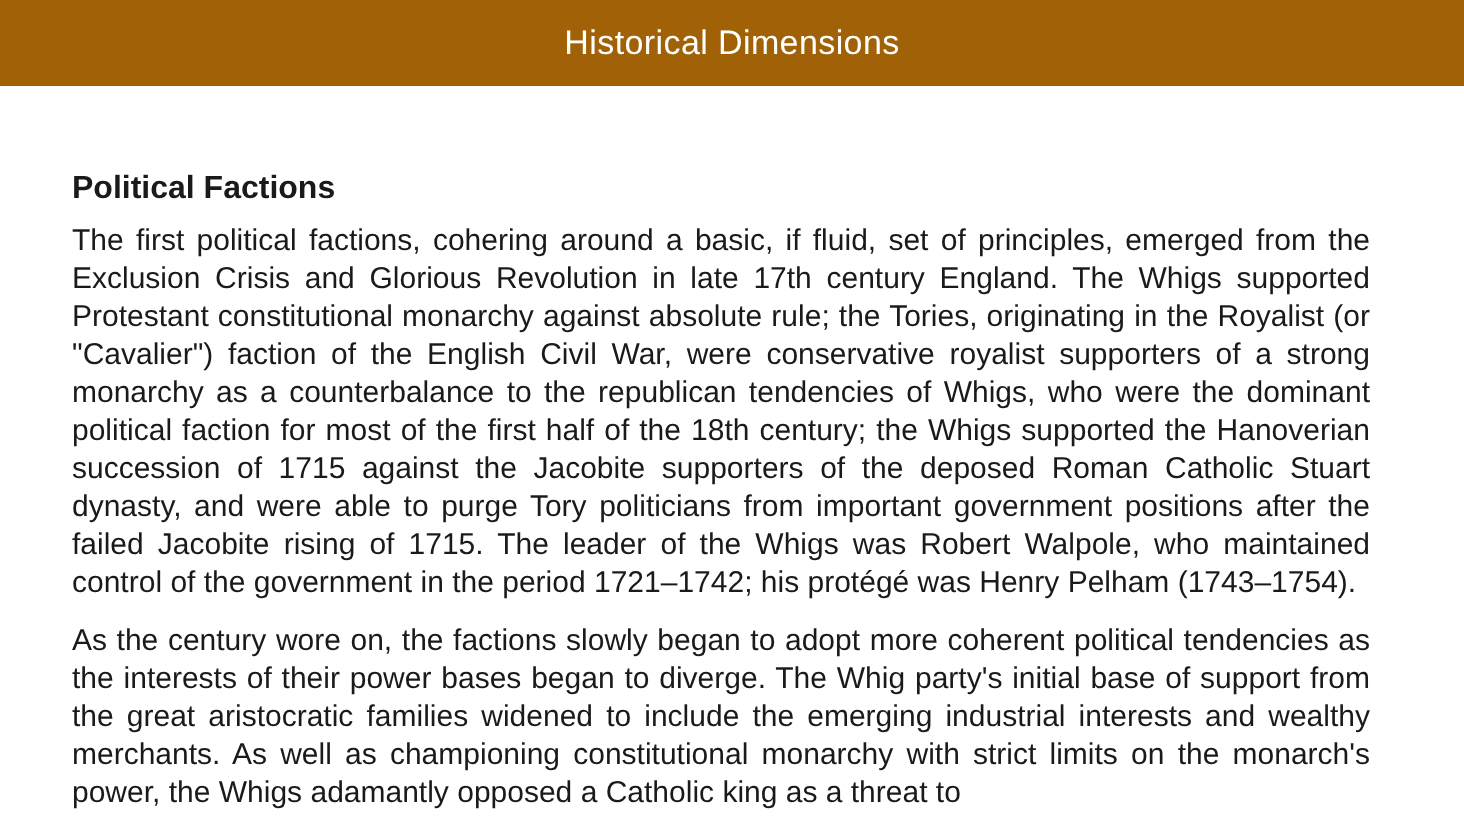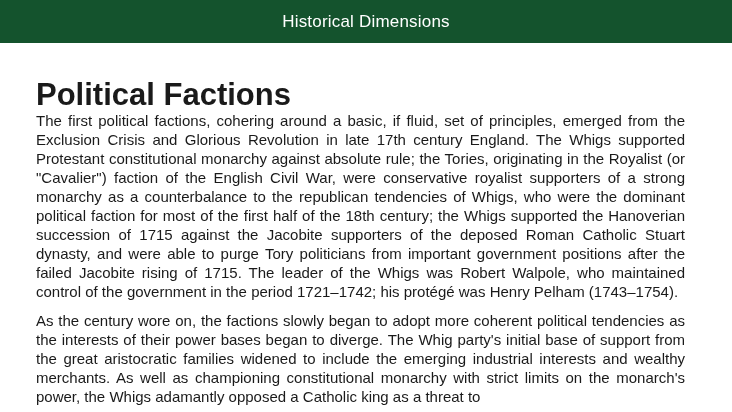--- a/index.html
+++ b/index.html
@@ -21,38 +21,38 @@
   .app-header .title {
     color: #ffffff;
     font-size: 17px;
     font-weight: 400;
     letter-spacing: 0.2px;
   }
   .content {
     padding: 39px 35px 0 36px;
   }
   .article-title {
-    font-size: 31px;
+    font-size: 16px;
     line-height: 26px;
     font-weight: 700;
     color: #1a1a1a;
     margin: 0 0 3px 0;
   }
   .content p {
     font-size: 15px;
     line-height: 19px;
     color: #1a1a1a;
     text-align: justify;
     margin: 0 12px 10px 0;
   }
 </style>
 </head>
 <body>
 
-<header class="app-header" style="background: #14532d; align-items: center;">
+<header class="app-header" style="background: #a16207; align-items: center;">
   <span class="title" style="color: rgb(255, 255, 255);">Historical Dimensions</span>
 </header>
 
 <main class="content">
   <h1 class="article-title">Political Factions</h1>
   <p>The first political factions, cohering around a basic, if fluid, set of principles, emerged from the Exclusion Crisis and Glorious Revolution in late 17th century England. The Whigs supported Protestant constitutional monarchy against absolute rule; the Tories, originating in the Royalist (or "Cavalier") faction of the English Civil War, were conservative royalist supporters of a strong monarchy as a counterbalance to the republican tendencies of Whigs, who were the dominant political faction for most of the first half of the 18th century; the Whigs supported the Hanoverian succession of 1715 against the Jacobite supporters of the deposed Roman Catholic Stuart dynasty, and were able to purge Tory politicians from important government positions after the failed Jacobite rising of 1715. The leader of the Whigs was Robert Walpole, who maintained control of the government in the period 1721–1742; his protégé was Henry Pelham (1743–1754).</p>
   <p>As the century wore on, the factions slowly began to adopt more coherent political tendencies as the interests of their power bases began to diverge. The Whig party's initial base of support from the great aristocratic families widened to include the emerging industrial interests and wealthy merchants. As well as championing constitutional monarchy with strict limits on the monarch's power, the Whigs adamantly opposed a Catholic king as a threat to</p>
 </main>
 
 </body></html>

